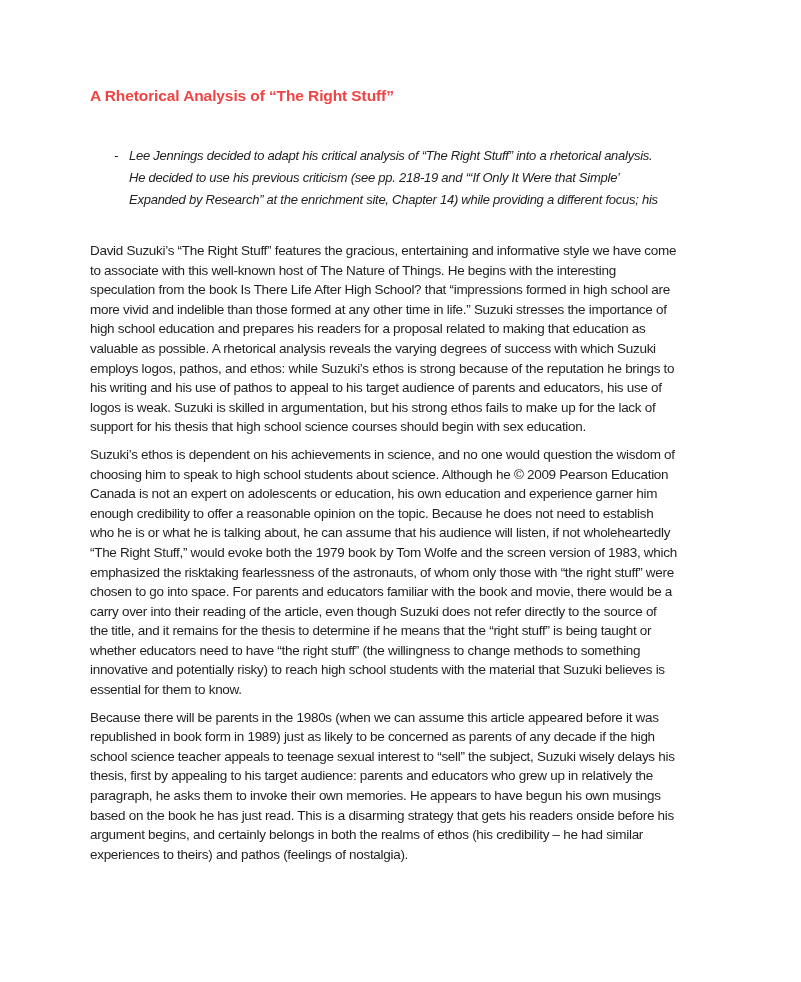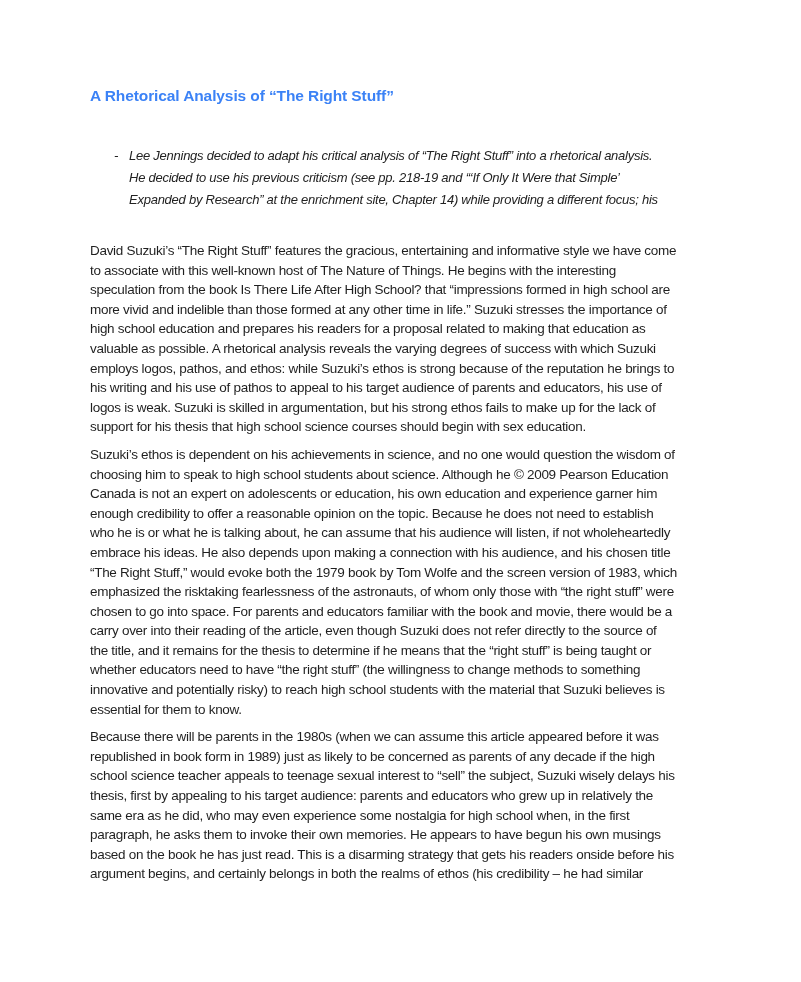--- a/index.html
+++ b/index.html
@@ -24,21 +24,21 @@
   }
   .content {
     position: absolute;
     top: 86px;
     left: 90px;
     width: 660px;
   }
   .doc-title {
     font-size: 15.5px;
     font-weight: 700;
-    color: #3b82f6;
+    color: #ef4444;
     line-height: 19px;
     margin: 0 0 40px 0;
     letter-spacing: -0.1px;
   }
   .note {
     display: flex;
     margin: 0 0 30px 24px;
     font-style: italic;
     font-size: 13px;
     line-height: 22px;
@@ -92,36 +92,35 @@
           <div class="line">his writing and his use of pathos to appeal to his target audience of parents and educators, his use of</div>
           <div class="line">logos is weak. Suzuki is skilled in argumentation, but his strong ethos fails to make up for the lack of</div>
           <div class="line">support for his thesis that high school science courses should begin with sex education.</div>
         </div>
       <div class="para">
           <div class="line">Suzuki’s ethos is dependent on his achievements in science, and no one would question the wisdom of</div>
           <div class="line">choosing him to speak to high school students about science. Although he © 2009 Pearson Education</div>
           <div class="line">Canada is not an expert on adolescents or education, his own education and experience garner him</div>
           <div class="line">enough credibility to offer a reasonable opinion on the topic. Because he does not need to establish</div>
           <div class="line">who he is or what he is talking about, he can assume that his audience will listen, if not wholeheartedly</div>
-          <div class="line">embrace his ideas. He also depends upon making a connection with his audience, and his chosen title</div>
           <div class="line">“The Right Stuff,” would evoke both the 1979 book by Tom Wolfe and the screen version of 1983, which</div>
           <div class="line">emphasized the risktaking fearlessness of the astronauts, of whom only those with “the right stuff” were</div>
           <div class="line">chosen to go into space. For parents and educators familiar with the book and movie, there would be a</div>
           <div class="line">carry over into their reading of the article, even though Suzuki does not refer directly to the source of</div>
           <div class="line">the title, and it remains for the thesis to determine if he means that the “right stuff” is being taught or</div>
           <div class="line">whether educators need to have “the right stuff” (the willingness to change methods to something</div>
           <div class="line">innovative and potentially risky) to reach high school students with the material that Suzuki believes is</div>
           <div class="line">essential for them to know.</div>
         </div>
       <div class="para">
           <div class="line">Because there will be parents in the 1980s (when we can assume this article appeared before it was</div>
           <div class="line">republished in book form in 1989) just as likely to be concerned as parents of any decade if the high</div>
           <div class="line">school science teacher appeals to teenage sexual interest to “sell” the subject, Suzuki wisely delays his</div>
           <div class="line">thesis, first by appealing to his target audience: parents and educators who grew up in relatively the</div>
-          <div class="line">same era as he did, who may even experience some nostalgia for high school when, in the first</div>
           <div class="line">paragraph, he asks them to invoke their own memories. He appears to have begun his own musings</div>
           <div class="line">based on the book he has just read. This is a disarming strategy that gets his readers onside before his</div>
           <div class="line">argument begins, and certainly belongs in both the realms of ethos (his credibility – he had similar</div>
+          <div class="line">experiences to theirs) and pathos (feelings of nostalgia).</div>
         </div>
     </div>
 
   </div>
 </div>
 
 </body></html>

